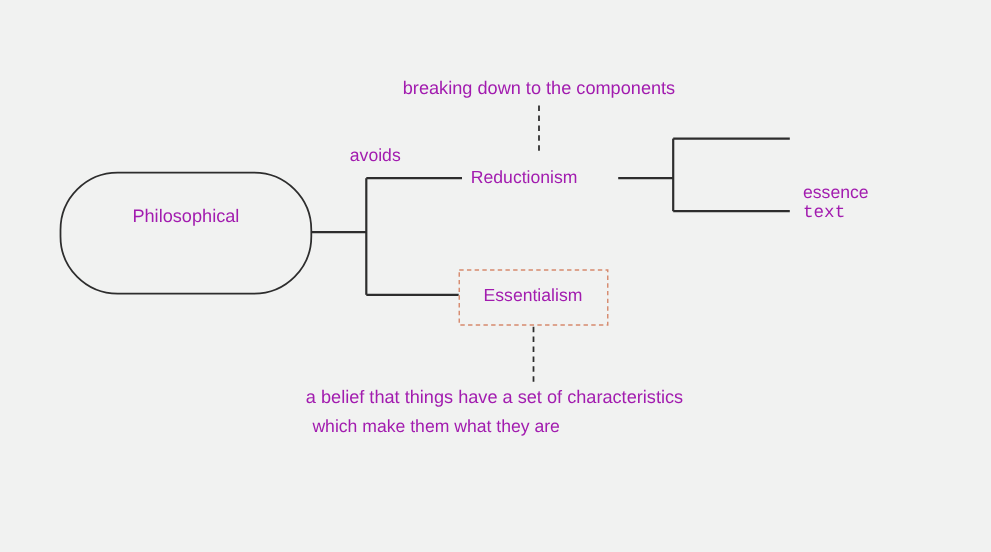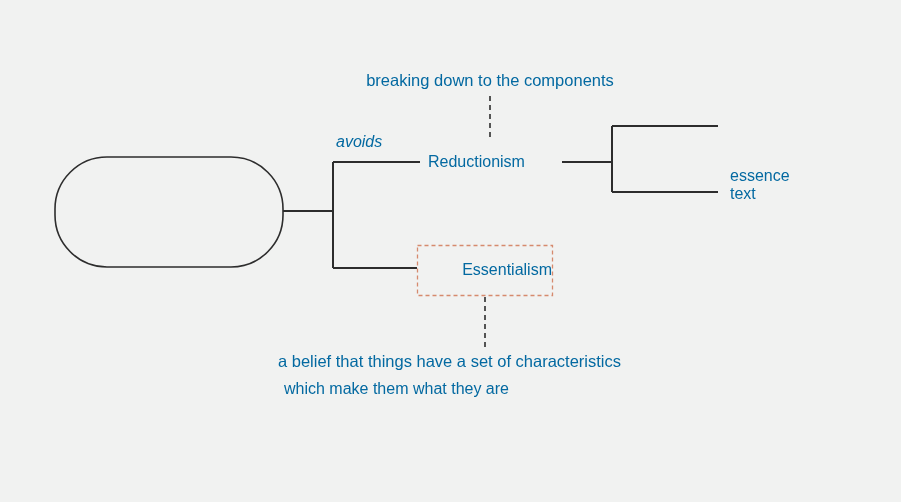--- a/index.html
+++ b/index.html
@@ -15,42 +15,42 @@
     overflow: hidden;
   }
   .canvas svg {
     position: absolute;
     left: 0; top: 0;
     width: 901px; height: 502px;
   }
   .label {
     position: absolute;
     white-space: nowrap;
-    color: #0369a1;
+    color: #a21caf;
     font-size: 16px;
     line-height: 21px;
   }
   .node-label { font-size: 16px; cursor: default; }
   .root-label {
     left: 55px; top: 184px; width: 228px;
     text-align: center;
     font-size: 16.5px;
     line-height: 27px;
   }
-  .edge-label  { left: 336px; top: 131px; font-style: italic; }
+  .edge-label  { left: 318px; top: 131px; }
   .reductionism-label { left: 428px; top: 151px; }
   .note-top {
     left: 338px; top: 70px; width: 304px;
     text-align: center; font-size: 16.5px;
   }
   .essence-label { left: 730px; top: 117px; margin-top: 48px; }
-  .text-label    { left: 730px; top: 183px; }
+  .text-label    { left: 730px; top: 183px; font-family: Liberation Mono, monospace; }
   .essentialism-label {
     left: 417px; top: 259px; width: 135px;
-    text-align: right;
+    text-align: center;
   }
   .note-bottom-1 { left: 278px; top: 351px; font-size: 16.5px; }
   .note-bottom-2 { left: 284px; top: 378px; font-size: 16px; }
 </style>
 </head>
 <body>
 
 <div class="canvas">
 
   <svg viewBox="0 0 901 502">
@@ -70,20 +70,21 @@
 
     <g stroke="#2d2d2d" stroke-width="1.6" fill="none" stroke-dasharray="5 4">
       <path d="M490 96 V138"></path>
       <path d="M485 297 V347"></path>
     </g>
 
     <rect x="417.5" y="245.5" width="135" height="50" fill="none" stroke="#d68a6e" stroke-width="1.3" stroke-dasharray="4 3"></rect>
   </svg>
 
   <div class="label root-label">
+    <div>Philosophical</div>
   </div>
 
   <div class="label edge-label">avoids</div>
 
   <div class="label node-label reductionism-label">Reductionism</div>
 
   <div class="label note-top">breaking down to the components</div>
 
   <div class="label essence-label">essence</div>
 

